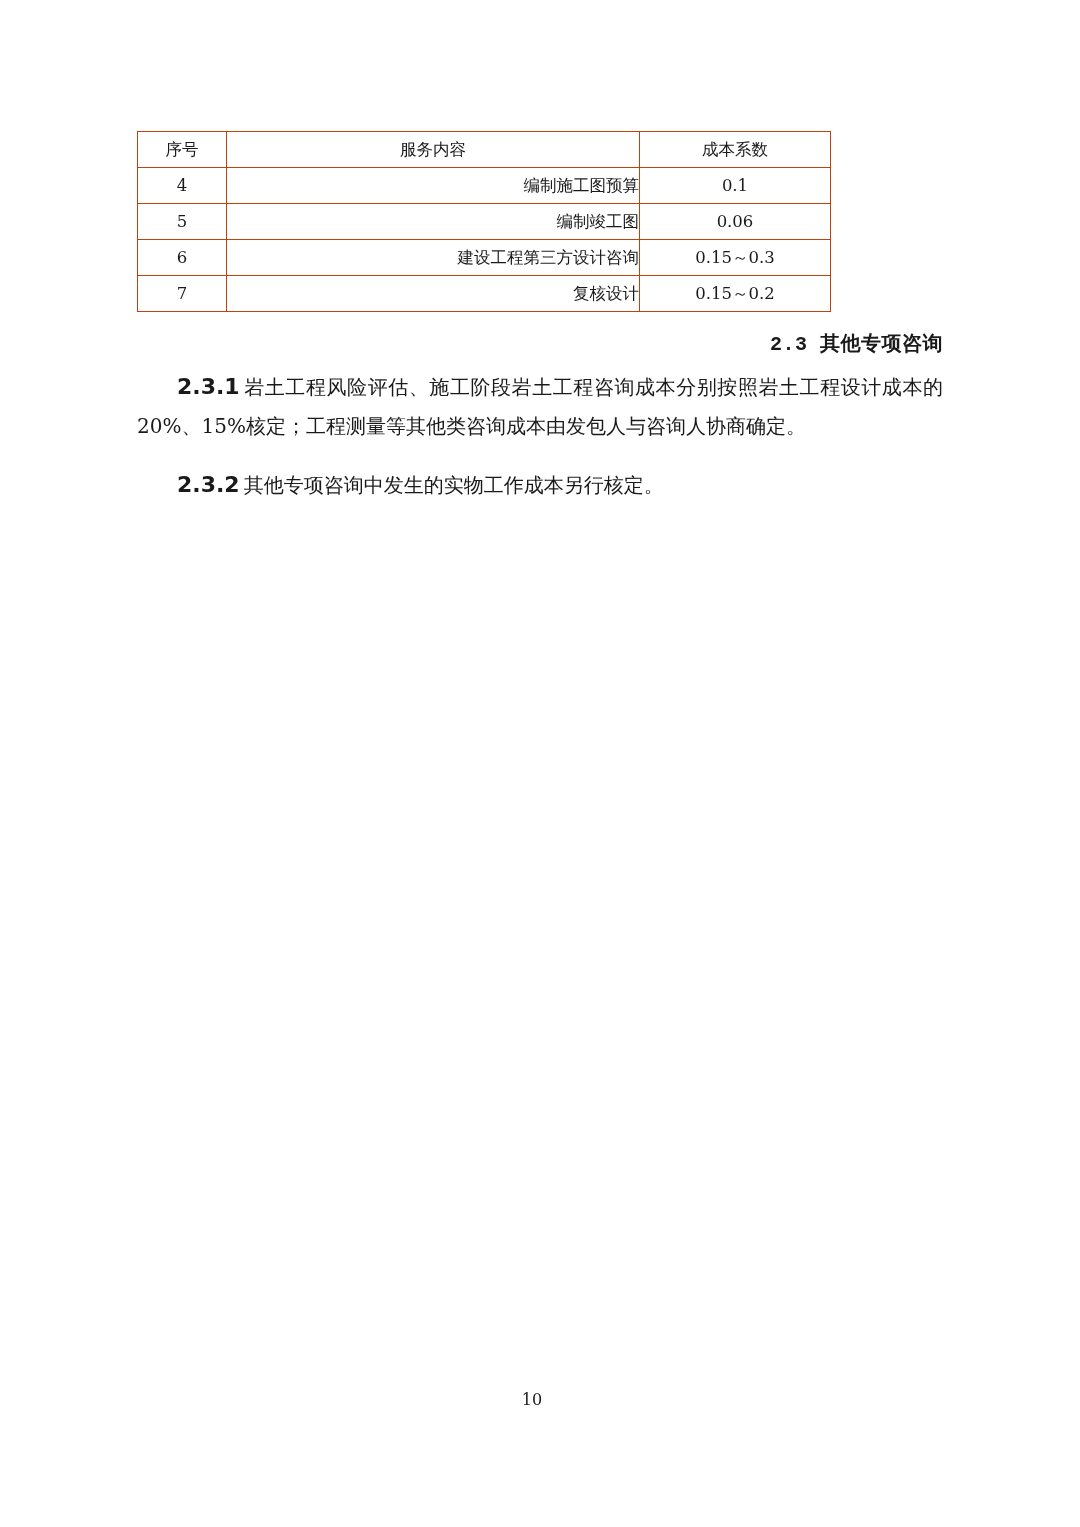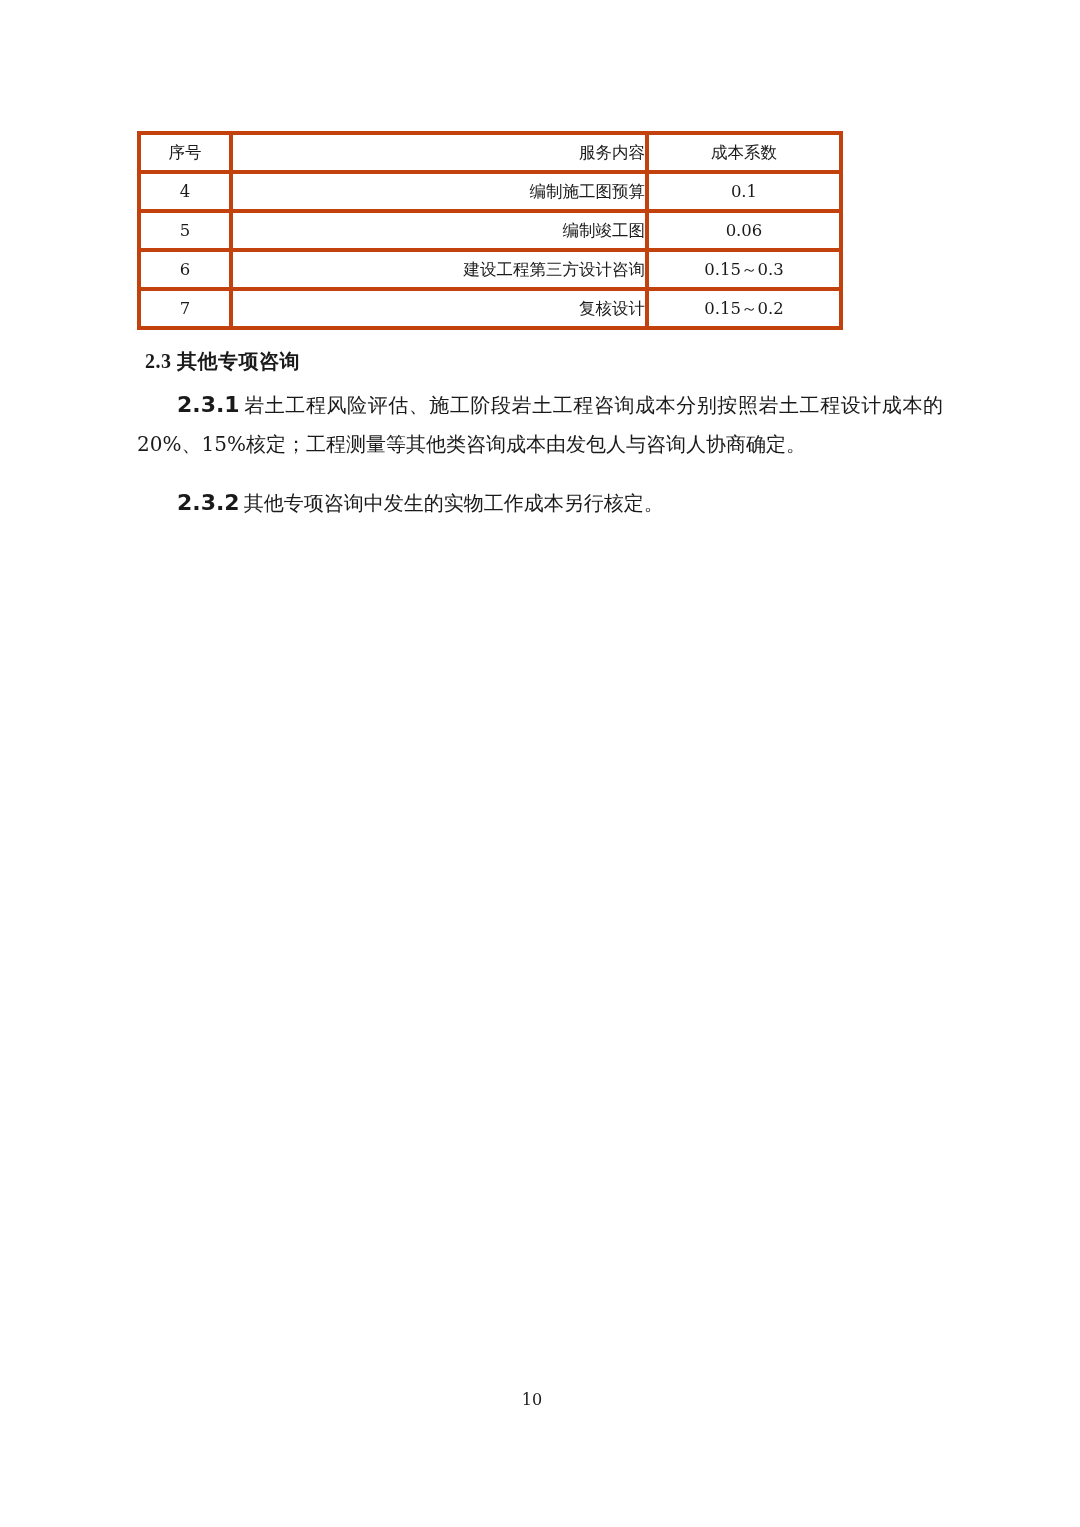--- a/index.html
+++ b/index.html
@@ -24,42 +24,43 @@
   }
 
   
   table.cost-table {
     border-collapse: collapse;
     width: 690px;
     table-layout: fixed;
   }
   table.cost-table td,
   table.cost-table th {
-    border: 4px solid #c2410c;
+    border: 1px solid #c2410c;
     font-weight: normal;
     font-size: 16.5px;
     line-height: 1.2;
     padding: 0;
     height: 35px;
     vertical-align: middle;
   }
   .col-no    { width: 88px;  text-align: center; }
   .col-svc   { width: 412px; text-align: right; padding-left: 14px !important; }
   .col-coef  { width: 190px; text-align: center; }
   .hdr td { height: 49px; text-align: center; }
-  .hdr .col-svc { text-align: right; padding-left: 0 !important; }
+  .hdr .col-svc { text-align: center; padding-left: 0 !important; }
   .num-cell { font-family: "DejaVu Serif", "Liberation Serif", serif; }
 
   
   .h2 {
-    font-family: Liberation Serif, serif;
+    font-family: Liberation Mono, monospace;
     font-weight: bold;
     font-size: 20px;
     letter-spacing: 0.5px;
     margin: 18px 0 0 8px;
+    text-align: right;
   }
   .para {
     font-size: 20px;
     line-height: 1.85;
     margin-top: 10px;
     text-align: justify;
     text-justify: inter-ideograph;
   }
   .para .lead {
     font-family: "DejaVu Sans", "Liberation Sans", sans-serif;

